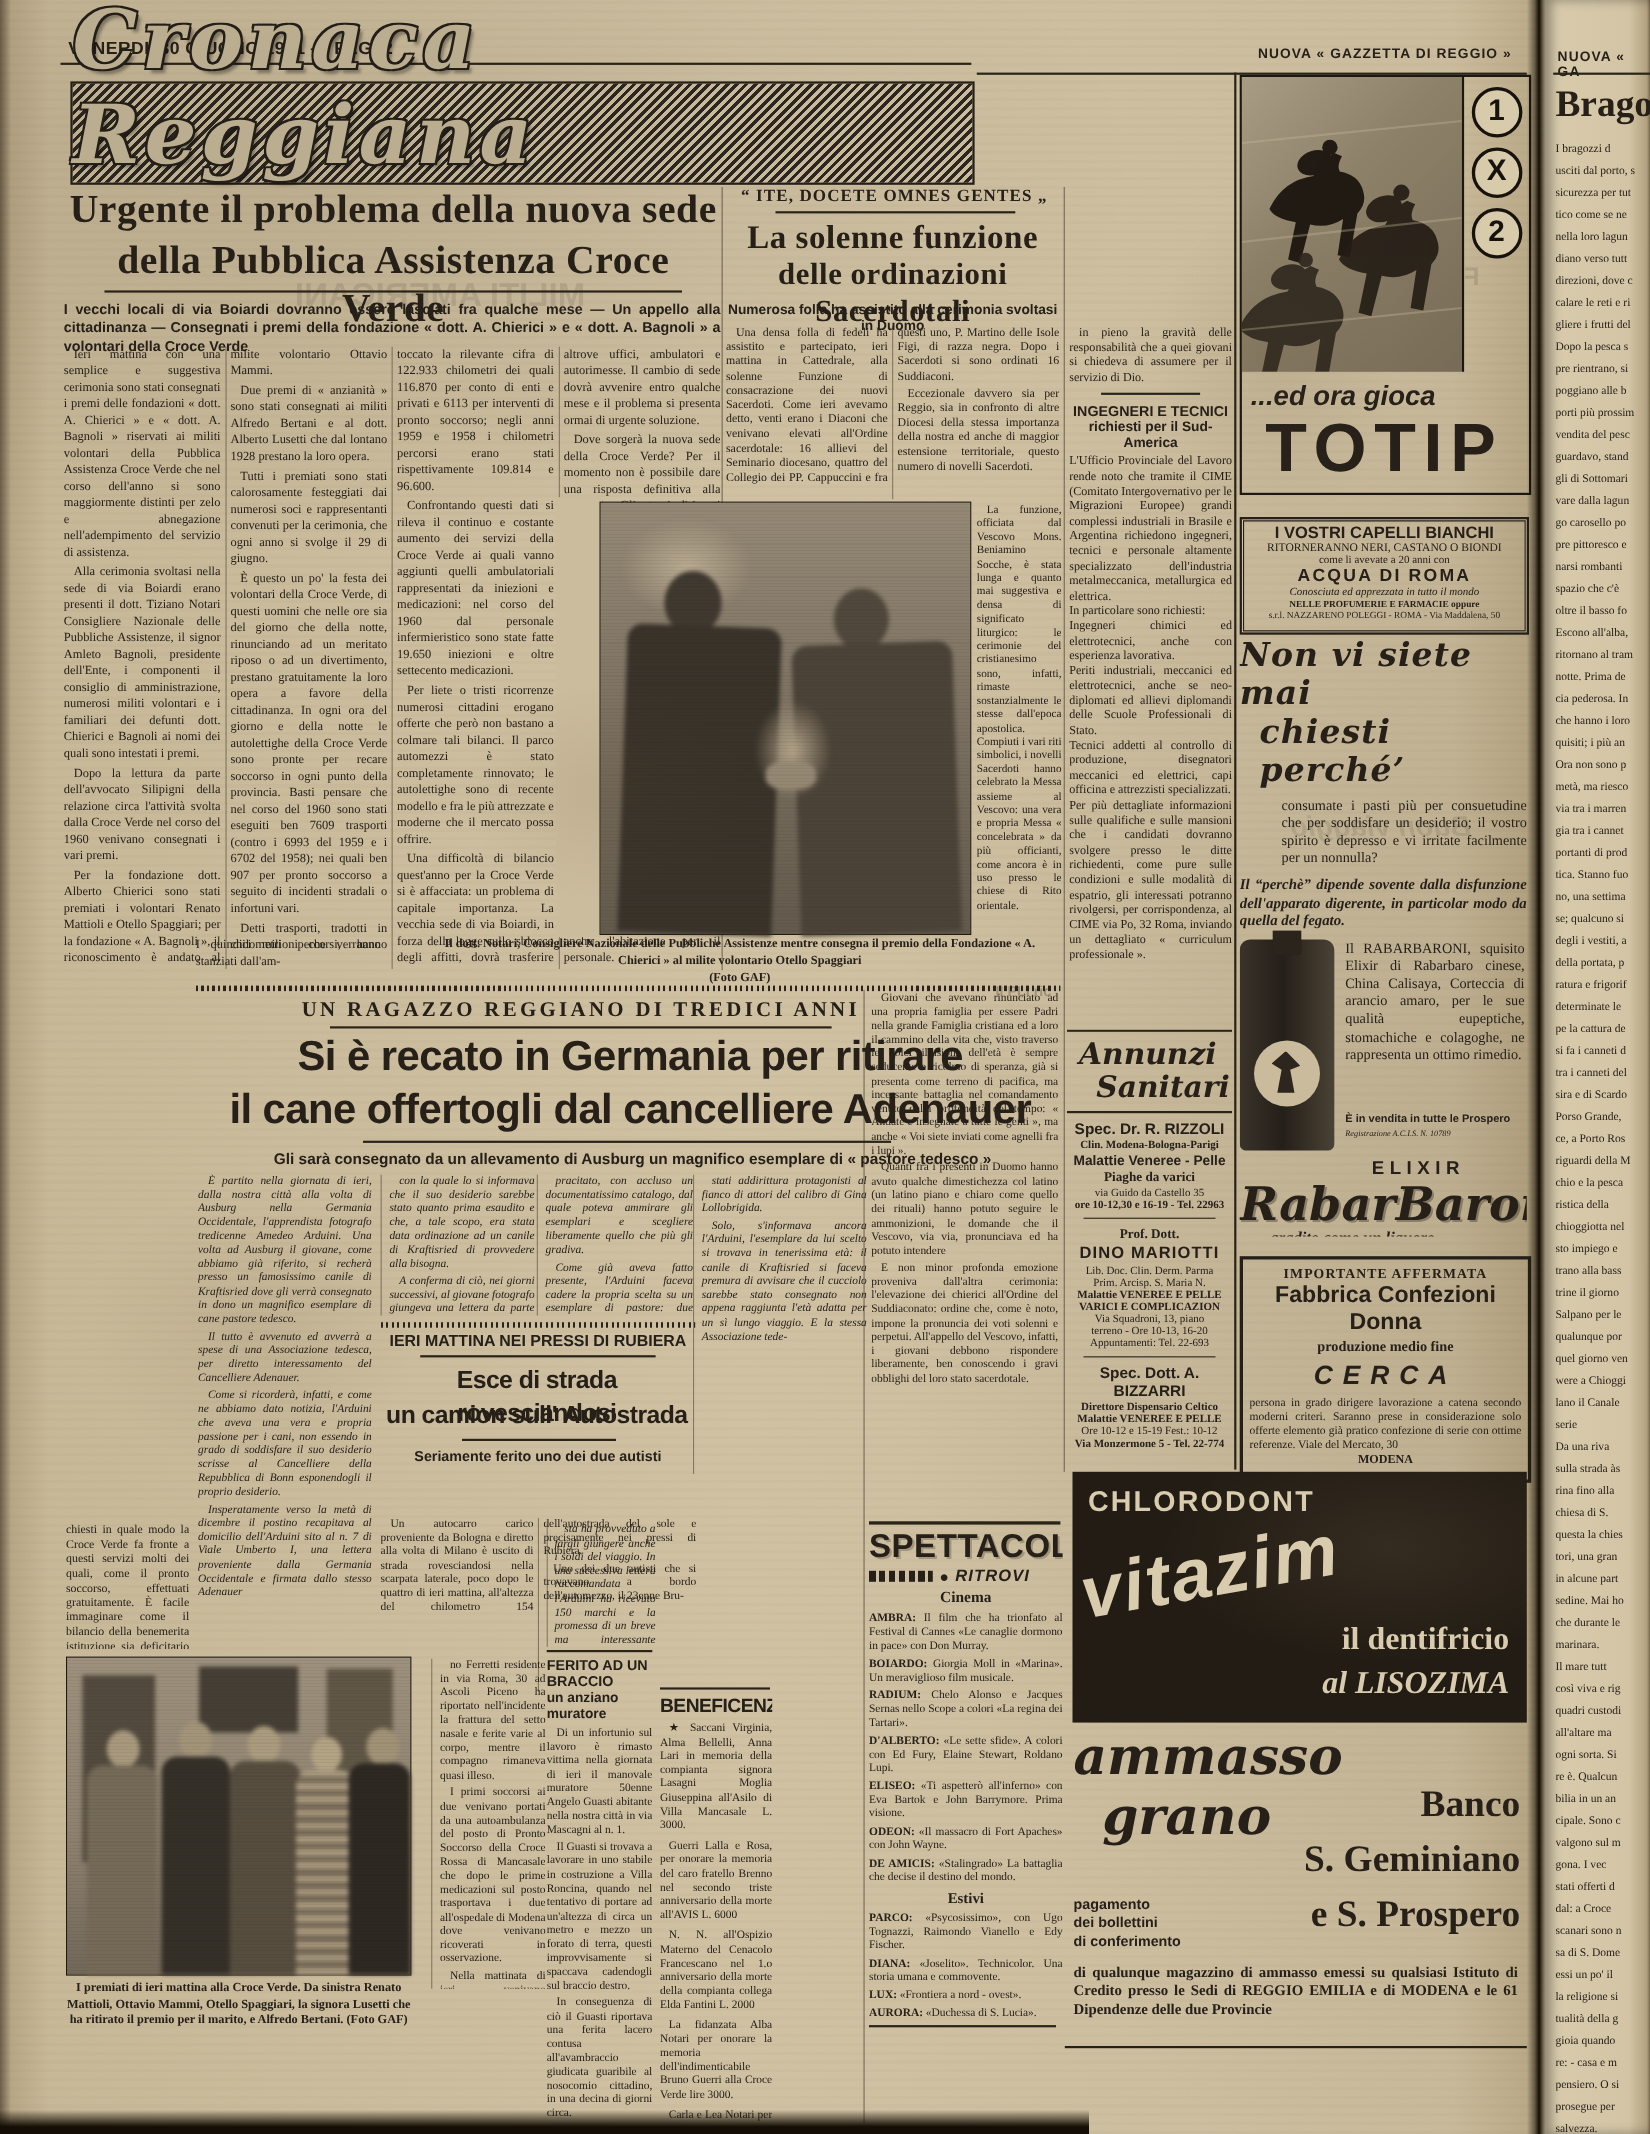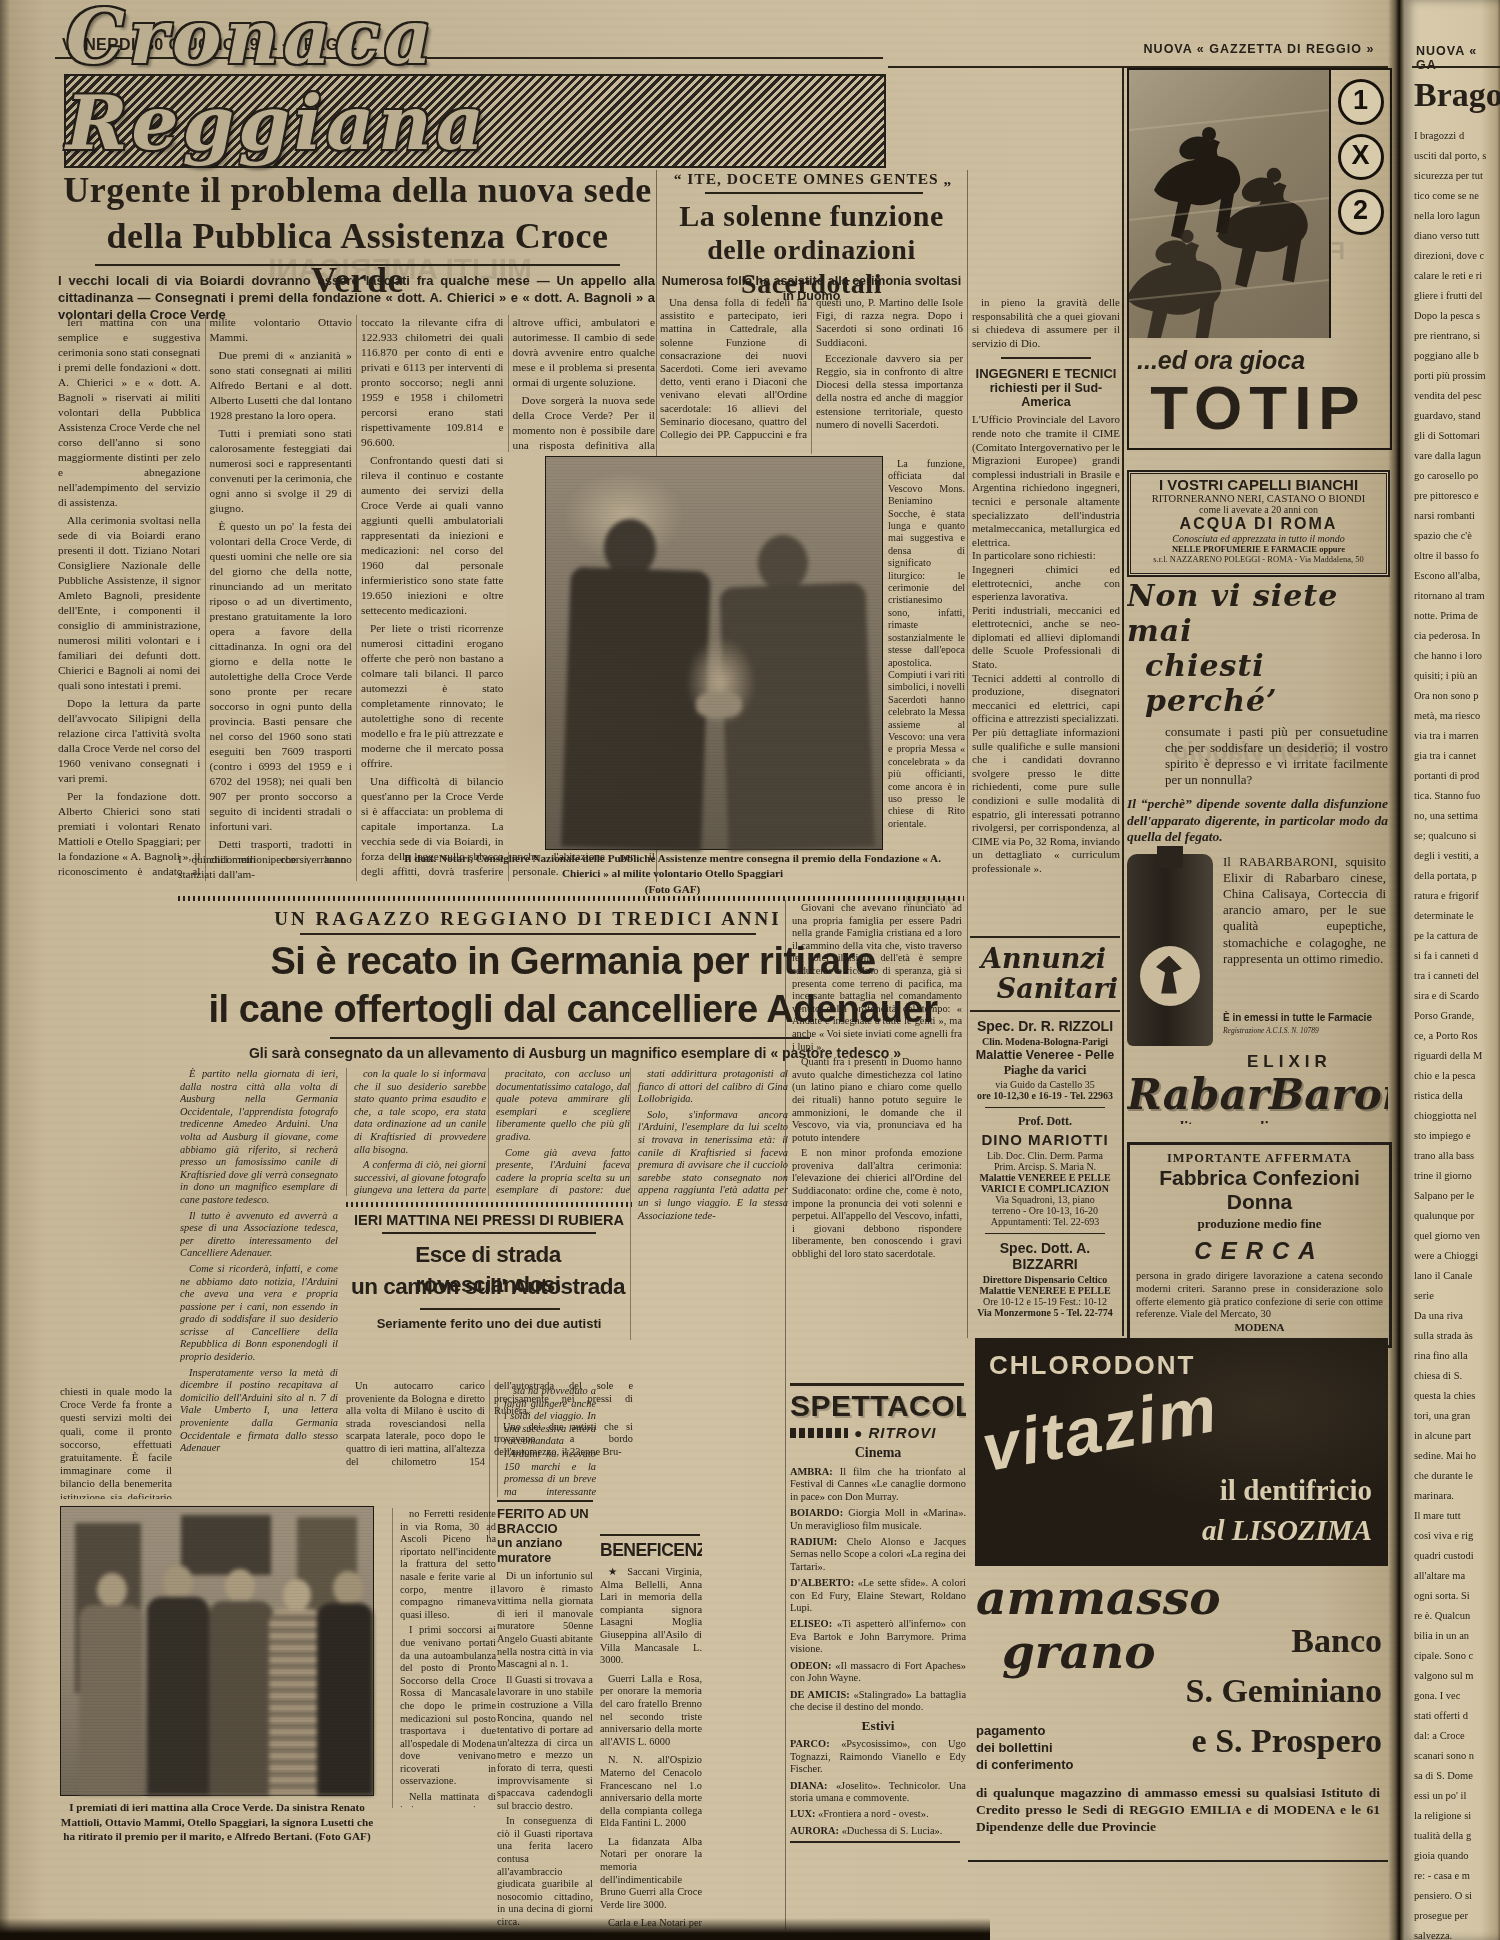--- a/index.html
+++ b/index.html
@@ -241,21 +241,21 @@
     <div class="j" style="font-size:13px;line-height:16px;margin:6px 0 0 38px;">consumate i pasti più per consuetudine che per soddisfare un desiderio; il vostro spirito è depresso e vi irritate facilmente per un nonnulla?</div>
     <div class="j b i" style="font-size:13.5px;line-height:16.5px;margin-top:8px;">Il “perchè” dipende sovente dalla disfunzione dell'apparato digerente, in particolar modo da quella del fegato.</div>
     <div style="margin-top:8px;height:196px;position:relative;">
       <div style="position:absolute;left:0;top:0;width:86px;height:192px;background:linear-gradient(90deg,#3a332a,#241f18 45%,#4a4236);border-radius:10px 10px 6px 6px;">
         <div style="position:absolute;left:30px;top:-8px;width:26px;height:22px;background:#2a241c;"></div>
         <div style="position:absolute;left:13px;top:92px;width:60px;height:60px;border-radius:50%;background:#cabb9c;">
           <div style="position:absolute;left:16px;top:10px;width:26px;height:38px;background:#2c261e;clip-path:polygon(50% 0,100% 35%,65% 45%,80% 100%,20% 100%,35% 45%,0 30%);"></div>
         </div>
       </div>
       <div class="j" style="position:absolute;left:96px;top:0;width:163px;font-size:13px;line-height:16.2px;">Il RABARBARONI, squisito Elixir di Rabarbaro cinese, China Calisaya, Corteccia di arancio amaro, per le sue qualità eupeptiche, stomachiche e colagoghe, ne rappresenta un ottimo rimedio.</div>
-      <div class="sans b" style="position:absolute;left:96px;top:158px;width:163px;font-size:10px;">È in emessi in tutte le Farmacie</div>
+      <div class="sans b" style="position:absolute;left:96px;top:158px;width:163px;font-size:10px;">È in vendita in tutte le Prospero</div>
       <div class="i" style="position:absolute;left:96px;top:172px;width:163px;font-size:7.5px;">Registrazione A.C.I.S. N. 10789</div>
     </div>
     <div class="sans b" style="font-size:17px;letter-spacing:5px;margin:2px 0 0 120px;">ELIXIR</div>
     <div class="b i c" style="font-family:'DejaVu Serif',serif;font-size:42px;line-height:46px;text-shadow:2px 2px 0 rgba(36,31,24,.35);">RabarBaroni</div>
     <div class="b i" style="font-size:15px;margin-left:28px;">gradito come un liquore</div>
 
   </div>
 
   <div class="t c clip" style="left:1127px;top:1142px;width:259px;height:194px;border:3px solid #241f18;padding-top:6px;">
     <div class="b" style="font-size:12.5px;letter-spacing:1px;">IMPORTANTE AFFERMATA</div>

